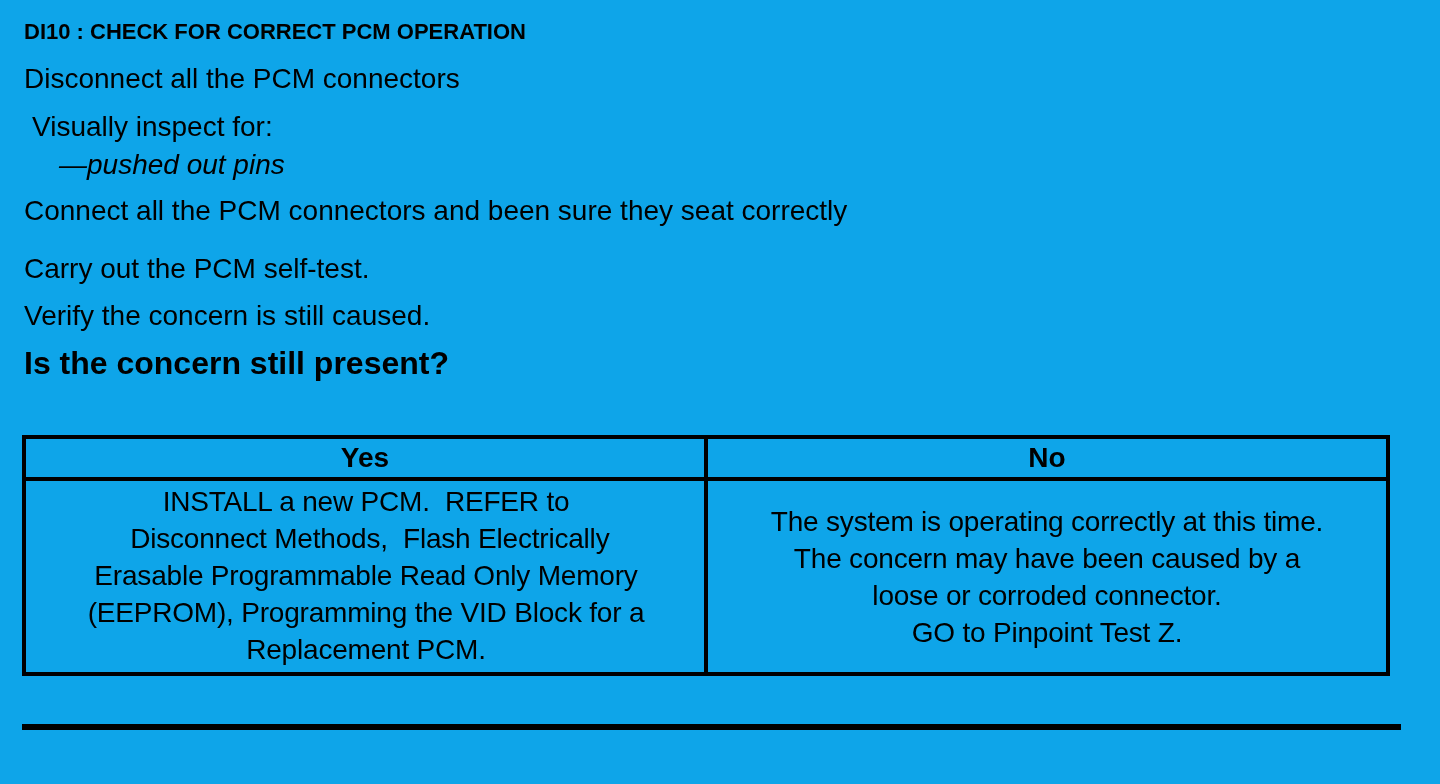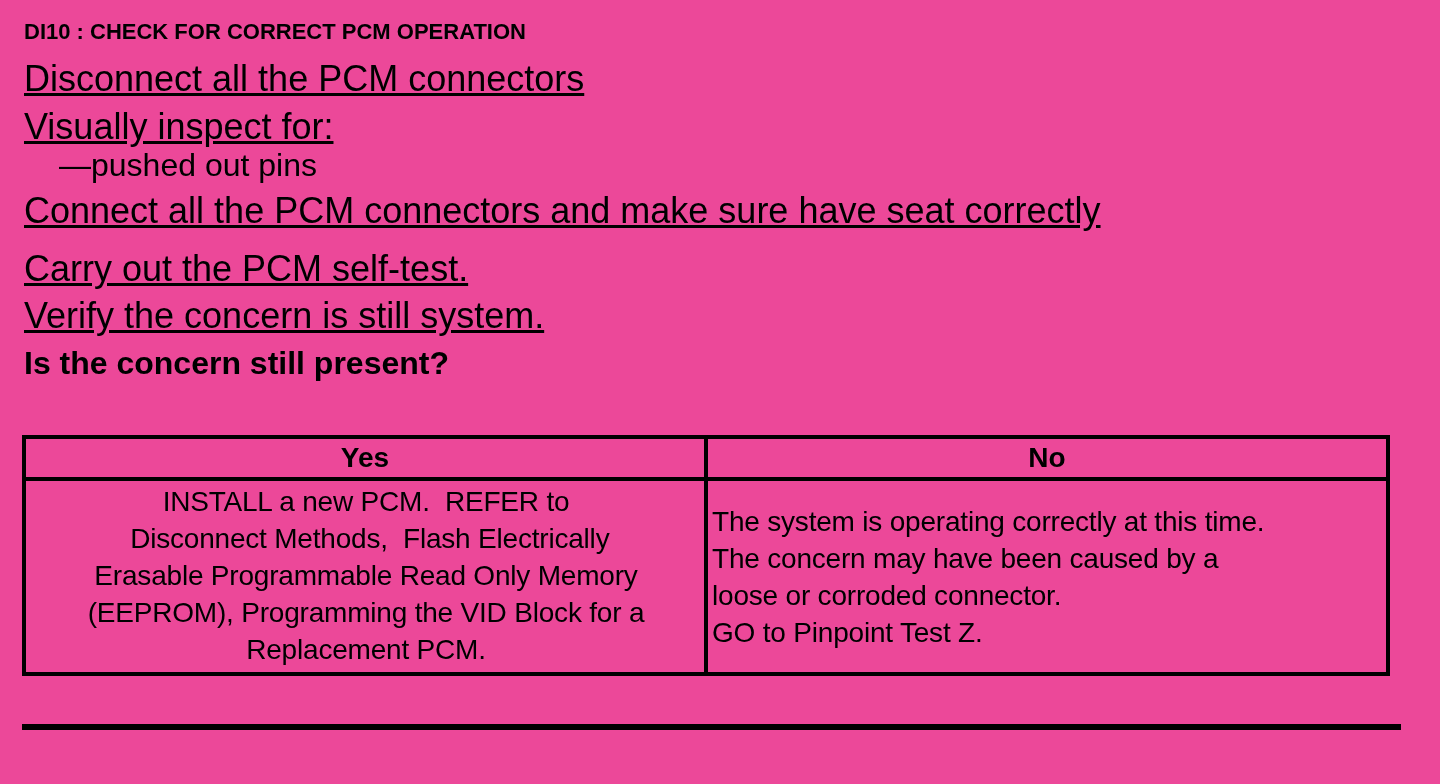--- a/index.html
+++ b/index.html
@@ -8,43 +8,43 @@
     background: #ffffff;
     color: #000000;
     font-family: "Liberation Sans", sans-serif;
   }
   .page {
     position: relative;
     width: 1440px;
     height: 784px;
     padding: 18px 0 0 24px;
     overflow: hidden;
-    background: #ec4899;
+    background: #0ea5e9;
   }
   .procedure-title {
     font-size: 22px;
     font-weight: bold;
     line-height: 28px;
     margin: 0;
     white-space: pre-wrap;
   }
   .step {
-    font-size: 36px;
+    font-size: 28px;
     line-height: 34px;
     margin: 0;
     white-space: pre-wrap;
-    text-decoration: underline;
   }
   .step-1 { margin-top: 16px; }
-  .step-2 { margin-top: 14px; }
+  .step-2 { margin-top: 14px; margin-left: 8px; }
   .inspect-list { margin-top: 2px; padding-left: 35px; }
   .list-item {
-    font-size: 32px;
+    font-size: 28px;
     line-height: 38px;
     white-space: pre-wrap;
+    font-style: italic;
   }
   .step-3 { margin-top: 10px; }
   .step-4 { margin-top: 24px; }
   .step-5 { margin-top: 13px; }
   .question {
     font-size: 32px;
     line-height: 34px;
     margin: 13px 0 0 0;
     font-weight: bold;
     white-space: pre-wrap;
@@ -66,20 +66,21 @@
     text-align: center;
     padding: 2px 0;
   }
   td.yes-cell {
     vertical-align: top;
     text-align: center;
     padding: 2px 2px 4px 4px;
   }
   td.no-cell {
     vertical-align: middle;
+    text-align: center;
     padding: 2px 4px;
   }
   .cell-line {
     font-size: 28px;
     line-height: 37px;
     white-space: pre-wrap;
     letter-spacing: -0.2px;
   }
   .footer-rule {
     margin: 48px 0 0 -2px;
@@ -96,25 +97,25 @@
   <h1 class="procedure-title">DI10 : CHECK FOR CORRECT PCM OPERATION</h1>
 
   <p class="step step-1">Disconnect all the PCM connectors</p>
 
   <p class="step step-2">Visually inspect for:</p>
 
   <div class="inspect-list">
     <div class="list-item">—pushed out pins</div>
   </div>
 
-  <p class="step step-3">Connect all the PCM connectors and make sure have seat correctly</p>
+  <p class="step step-3">Connect all the PCM connectors and been sure they seat correctly</p>
 
   <p class="step step-4">Carry out the PCM self-test.</p>
 
-  <p class="step step-5">Verify the concern is still system.</p>
+  <p class="step step-5">Verify the concern is still caused.</p>
 
   <p class="question">Is the concern still present?</p>
 
   <table class="decision-table">
     <thead>
       <tr>
         <th>Yes</th>
         <th>No</th>
       </tr>
     </thead>

